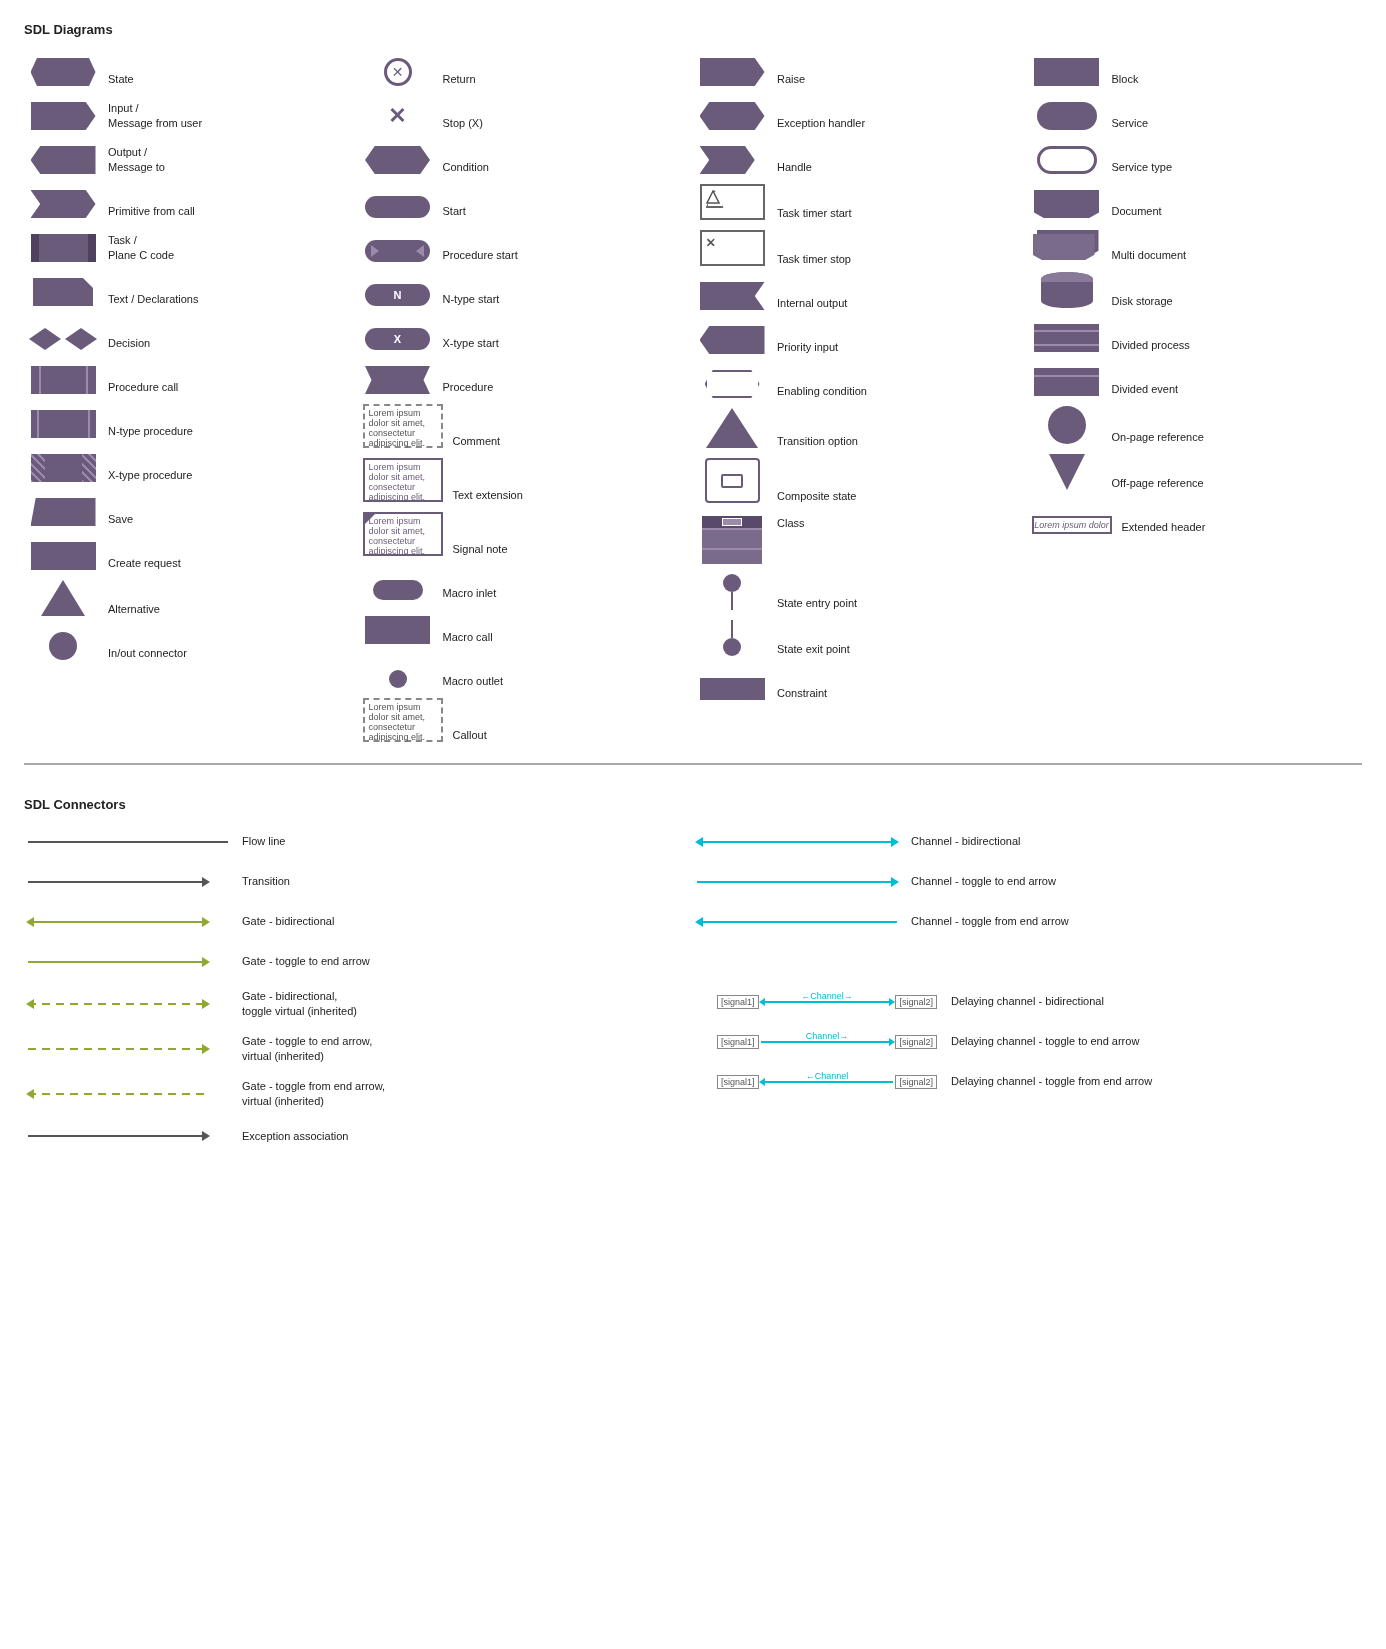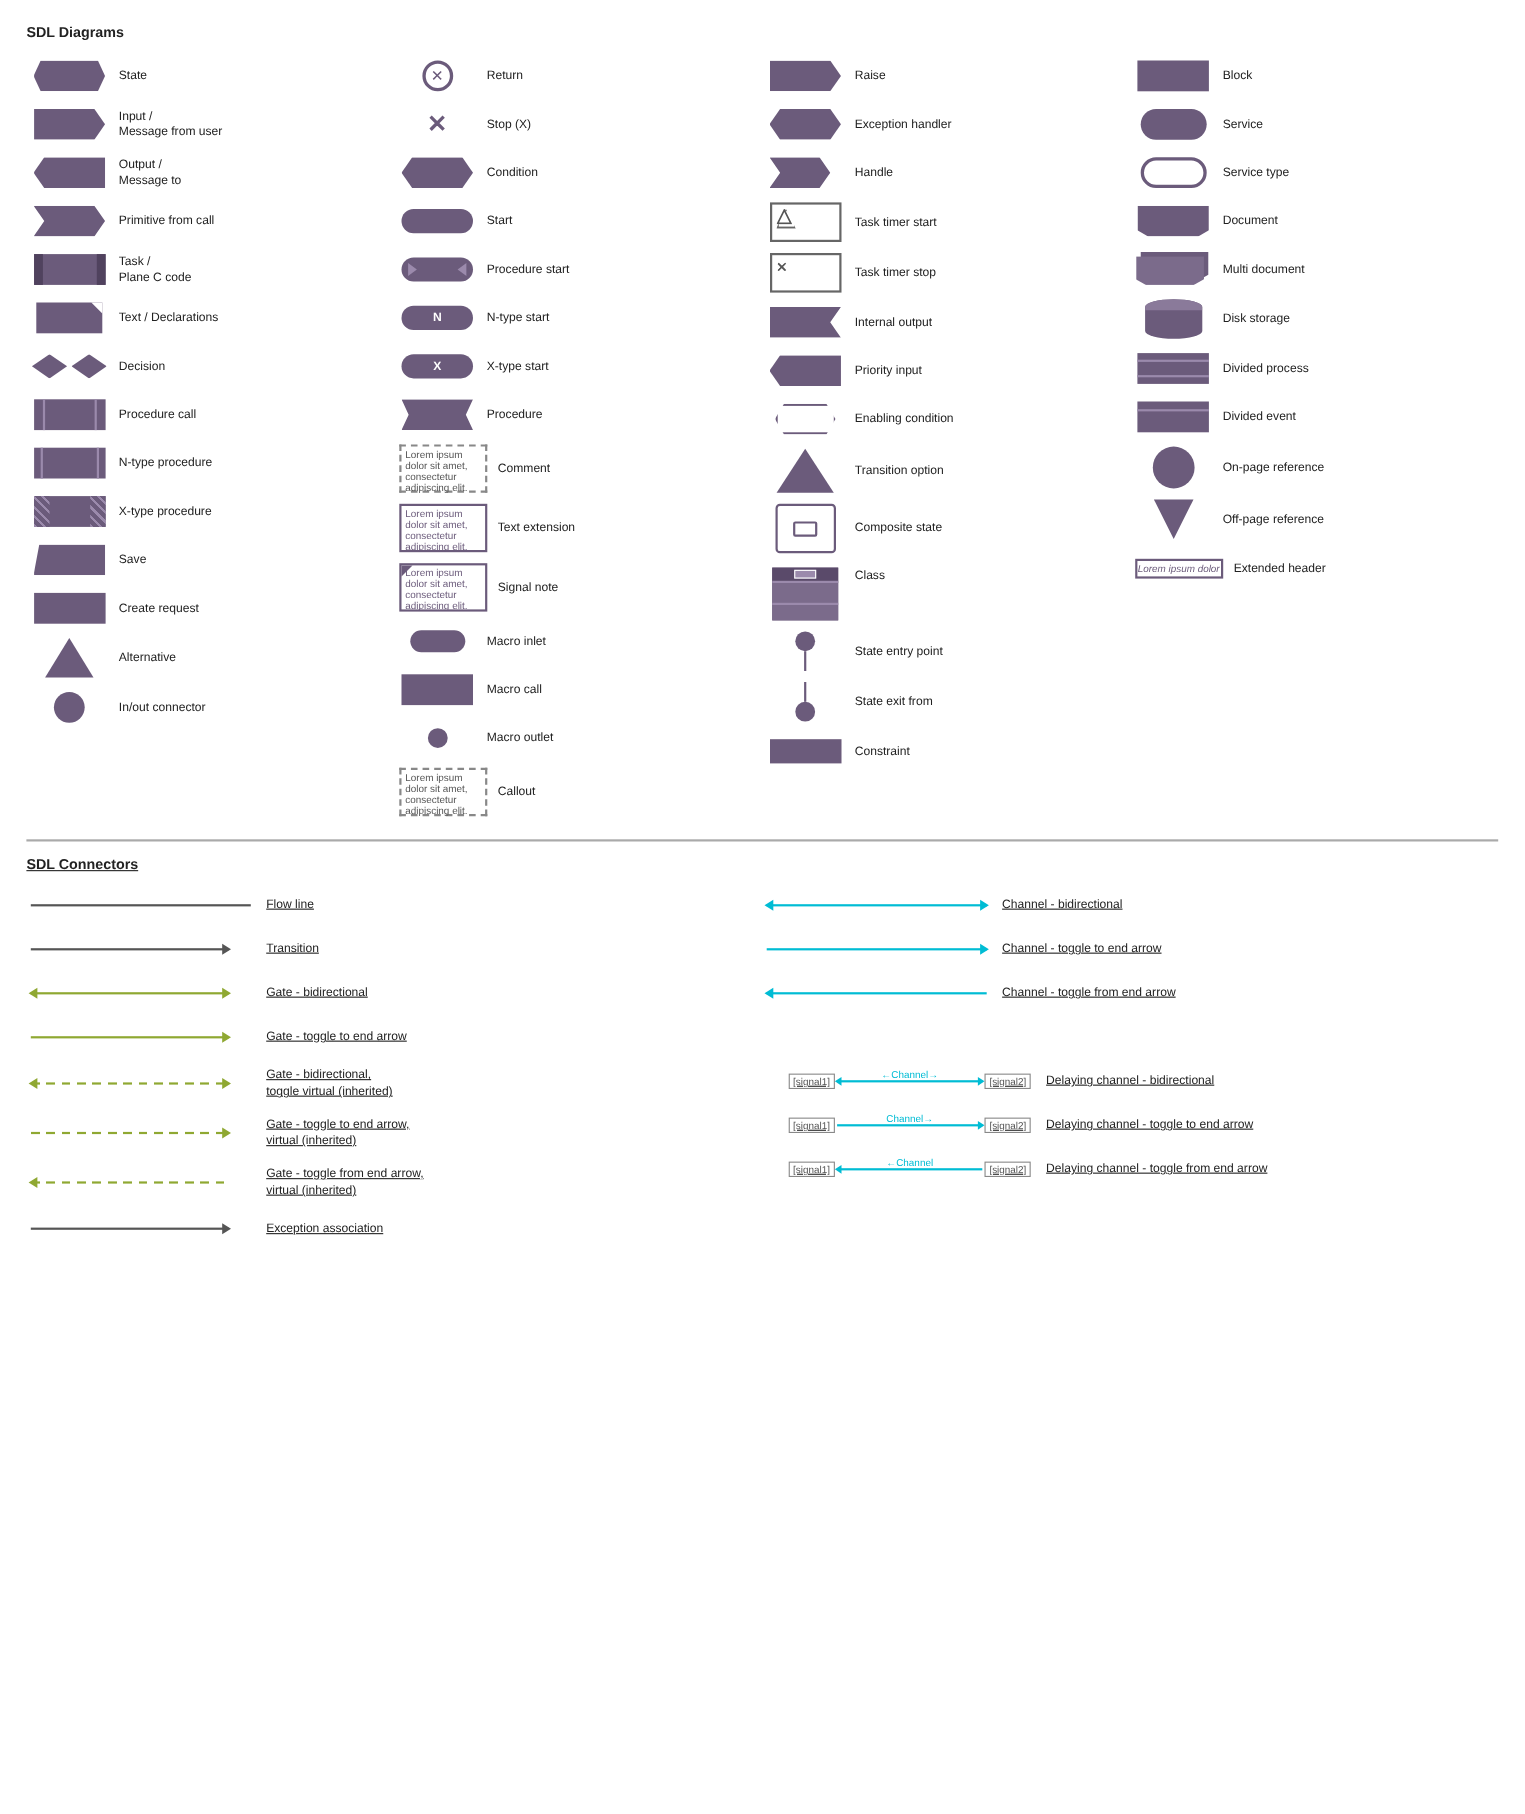--- a/index.html
+++ b/index.html
@@ -13,21 +13,21 @@
       padding: 18px 24px;
     }
     .section-title {
       font-weight: bold;
       font-size: 13px;
       margin-bottom: 10px;
       margin-top: 4px;
     }
     .item {
       display: flex;
-      align-items: center;
+      align-items: flex-end;
       padding: 5px 4px;
       gap: 10px;
       min-height: 44px;
     }
     .item .label {
       font-size: 11px;
       color: #222;
       line-height: 1.3;
     }
     .shape-wrap {
@@ -536,22 +536,21 @@
       font-size: 9px;
       font-style: italic;
       flex: 1;
       display: flex; align-items: center; justify-content: center;
     }
 
     
     .connectors-section {
       margin-top: 16px;
       border-top: 2px solid #aaa;
-      padding-top: 9px;
-      text-decoration: underline;
+      padding-top: 28px;
     }
     .connector-item {
       display: flex;
       align-items: center;
       padding: 7px 4px;
       gap: 14px;
       min-height: 40px;
     }
     .connector-line-wrap {
       min-width: 200px;
@@ -1142,21 +1141,21 @@
         </div>
         <span class="label">State entry point</span>
       </div>
       <div class="item">
         <div class="shape-wrap">
           <div class="state-entry-point-wrap">
             <div class="sexp-line"></div>
             <div class="sexp-dot"></div>
           </div>
         </div>
-        <span class="label">State exit from</span>
+        <span class="label">State exit point</span>
       </div>
       <div class="item">
         <div class="shape-wrap">
             <div class="shape-constraint"></div>
           </div>
         <span class="label">Constraint</span>
       </div>
     </div>
 
     <div>

